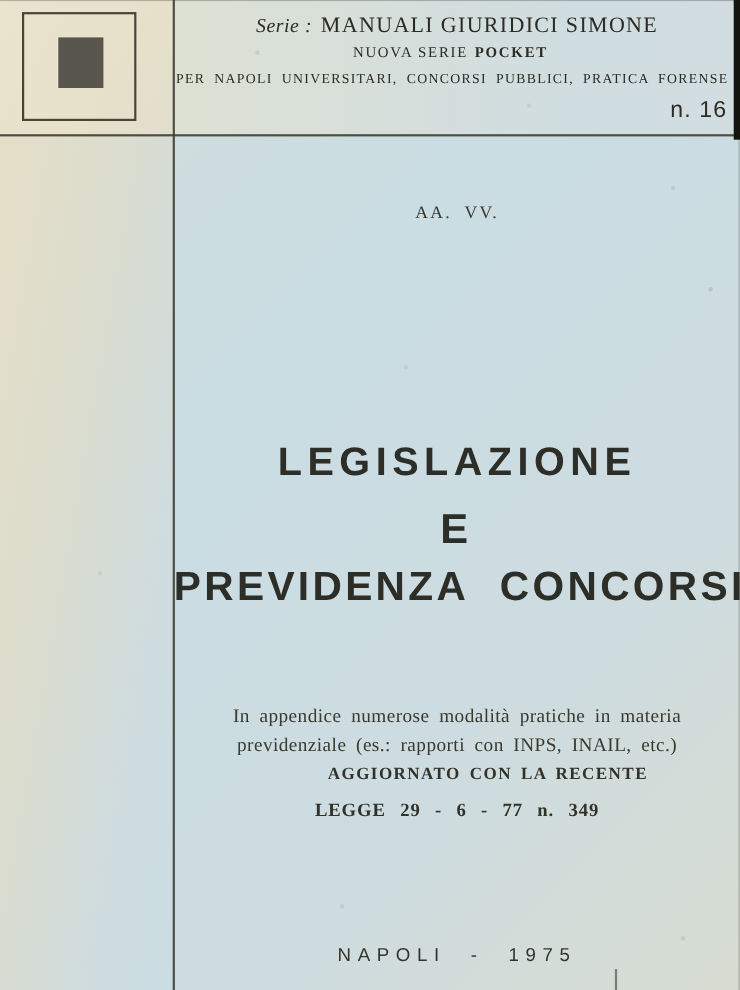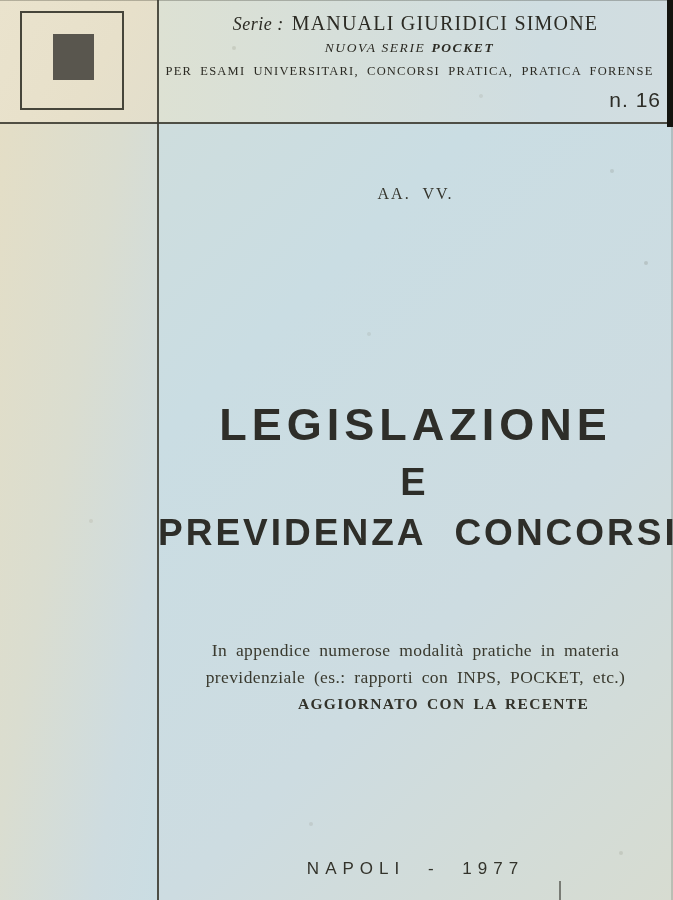--- a/index.html
+++ b/index.html
@@ -59,21 +59,21 @@
     background: #59564e;
   }
 
   
   .header-text {
     position: absolute; left: 160px; right: 14px; top: 12px;
     text-align: center; color: #2c2b24;
   }
   .series-line { font-size: 20px; letter-spacing: 1.2px; white-space: nowrap; padding-left: 12px; }
   .series-prefix { font-style: italic; font-size: 18px; letter-spacing: .5px; margin-right: 8px; }
-  .subseries-line { margin-top: 5px; font-size: 13.5px; font-style: italic; letter-spacing: 1.6px; }
+  .subseries-line { margin-top: 5px; font-size: 13.5px; letter-spacing: 1.6px; }
   .subseries-name { font-weight: bold; margin-left: 6px; }
   .audience-line { margin-top: 8px; font-size: 12.5px; letter-spacing: 1.2px; word-spacing: 4px; white-space: nowrap; }
   .issue-number {
     position: absolute; top: 88px; right: 12px;
     font-family: "Liberation Sans", sans-serif;
     font-size: 21px; letter-spacing: 1px; color: #2d2d27;
   }
 
   
   .c-line { position: absolute; left: 158px; width: 515px; text-align: center; }
@@ -81,21 +81,21 @@
   .author {
     top: 185px;
     font-family: Liberation Serif, serif;
     font-size: 16px; letter-spacing: 2px; word-spacing: 6px; color: #36362e;
   }
 
   .title-1, .title-2, .title-3 {
     font-family: "Liberation Sans", sans-serif;
     font-weight: bold; color: #2e2e29; white-space: nowrap;
   }
-  .title-1 { top: 399px; font-size: 45px; letter-spacing: 5px; }
+  .title-1 { top: 399px; font-size: 36px; letter-spacing: 5px; }
   .title-2 { top: 461px; font-size: 38px; letter-spacing: 5px; }
   .title-3 { top: 512px; font-size: 37px; letter-spacing: 3px; word-spacing: 16px; }
 
   .subtitle {
     top: 637px; font-size: 17.5px; line-height: 27px;
     color: #39392e; letter-spacing: .4px; word-spacing: 4px; white-space: nowrap;
   }
   .update-note {
     top: 695px; font-size: 15.5px; font-weight: bold;
     letter-spacing: 1.3px; word-spacing: 3px; color: #32322a; margin-left: 28px;
@@ -148,35 +148,36 @@
     <div class="logo-square"></div>
   </div>
 
   <div class="header-text">
     <div class="series-line">
       <span class="series-prefix">Serie :</span><span>MANUALI GIURIDICI SIMONE</span>
     </div>
     <div class="subseries-line">
       <span>NUOVA SERIE</span><span class="subseries-name">POCKET</span>
     </div>
-    <div class="audience-line">PER ESAMI UNIVERSITARI, CONCORSI PRATICA, PRATICA FORENSE</div>
+    <div class="audience-line">PER NAPOLI UNIVERSITARI, CONCORSI PUBBLICI, PRATICA FORENSE</div>
   </div>
   <div class="issue-number">n. 16</div>
 
   <div class="c-line author">AA. VV.</div>
 
   <div class="c-line title-1">LEGISLAZIONE</div>
   <div class="c-line title-2">E</div>
   <div class="c-line title-3">PREVIDENZA CONCORSI</div>
 
   <div class="c-line subtitle">
     <div>In appendice numerose modalità pratiche in materia</div>
-    <div>previdenziale (es.: rapporti con INPS, POCKET, etc.)</div>
+    <div>previdenziale (es.: rapporti con INPS, INAIL, etc.)</div>
   </div>
 
   <div class="c-line update-note">AGGIORNATO CON LA RECENTE</div>
+  <div class="c-line law-reference">LEGGE 29 - 6 - 77 n. 349</div>
 
-  <div class="c-line imprint">NAPOLI - 1977</div>
+  <div class="c-line imprint">NAPOLI - 1975</div>
 
   <div class="speckles"></div>
   <div class="scan-mark"></div>
 
 </div>
 
 </body></html>

